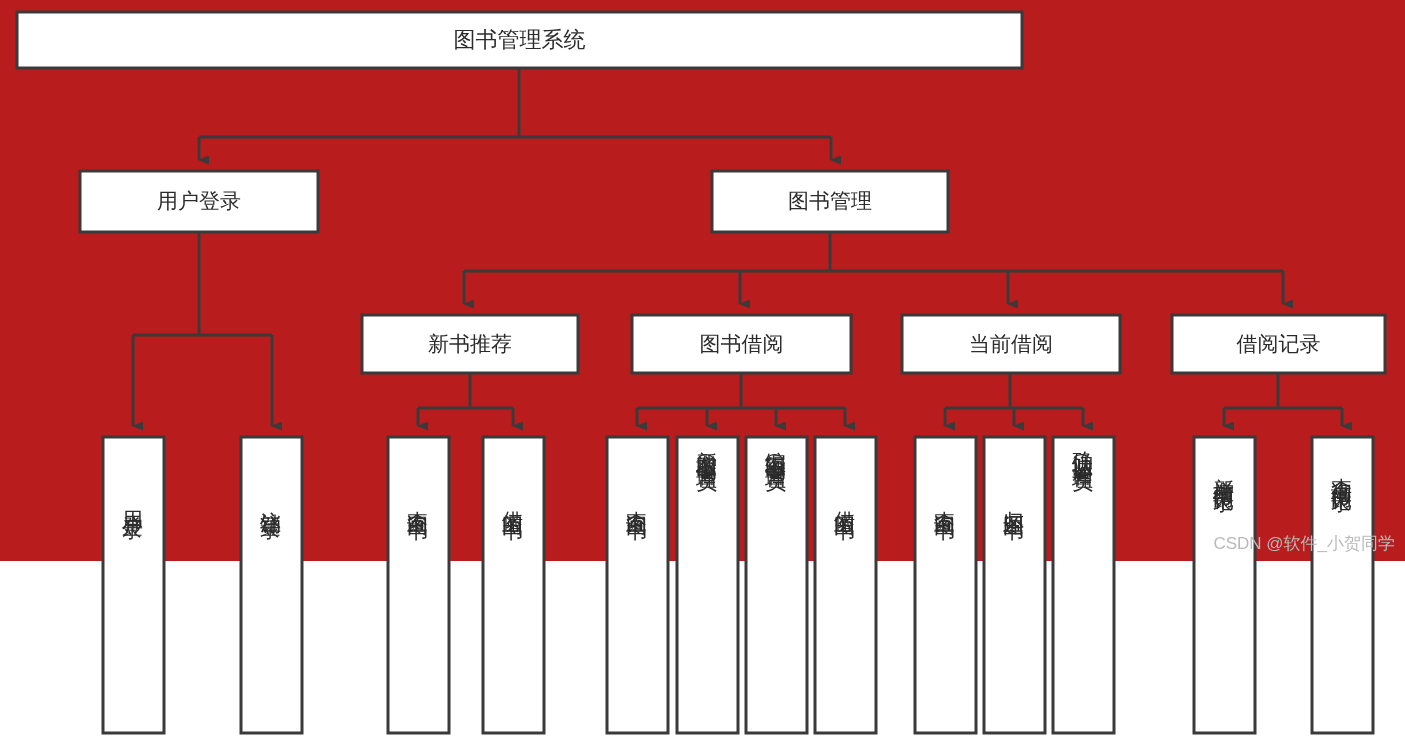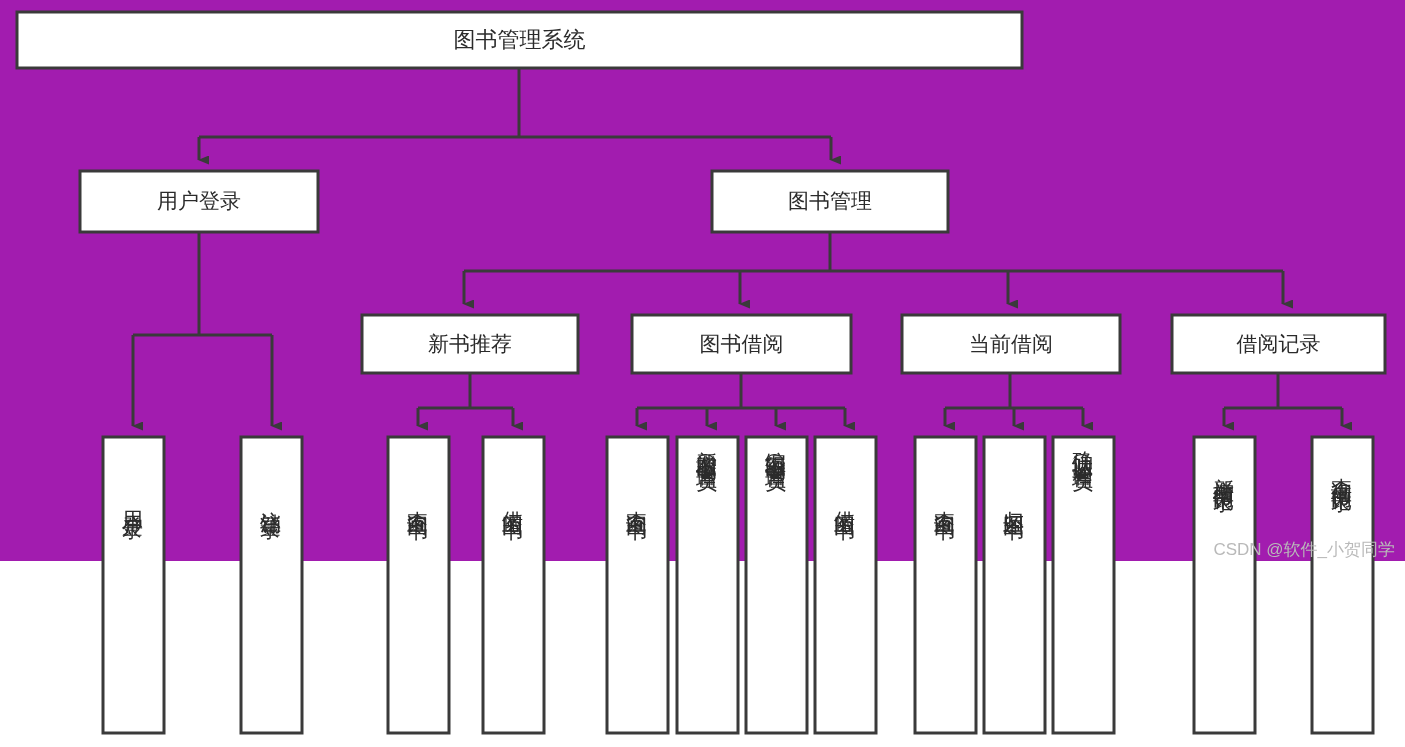--- a/index.html
+++ b/index.html
@@ -10,21 +10,21 @@
   body {
     width: 1405px;
     height: 747px;
     font-family: "Liberation Sans", "DejaVu Sans", sans-serif;
     overflow: hidden;
   }
   #diagram-root {
     position: relative;
     width: 1405px;
     height: 561px;
-    background: #a21caf;
+    background: #b91c1c;
   }
   svg#diagram-canvas {
     position: absolute;
     top: 0;
     left: 0;
     width: 1405px;
     height: 747px;
   }
   .node-rect {
     fill: #ffffff;
@@ -54,21 +54,21 @@
     font-family: "Liberation Sans", "DejaVu Sans", sans-serif;
     font-size: 21px;
     writing-mode: vertical-rl;
     text-orientation: upright;
     text-anchor: middle;
     letter-spacing: 3px;
   }
   .watermark {
     position: absolute;
     right: 10px;
-    bottom: 0;
+    bottom: 6px;
     font-family: "Liberation Sans", "DejaVu Sans", sans-serif;
     font-size: 17px;
     color: #b9b9b9;
     white-space: nowrap;
     pointer-events: none;
     user-select: none;
   }
 </style>
 </head>
 <body>

